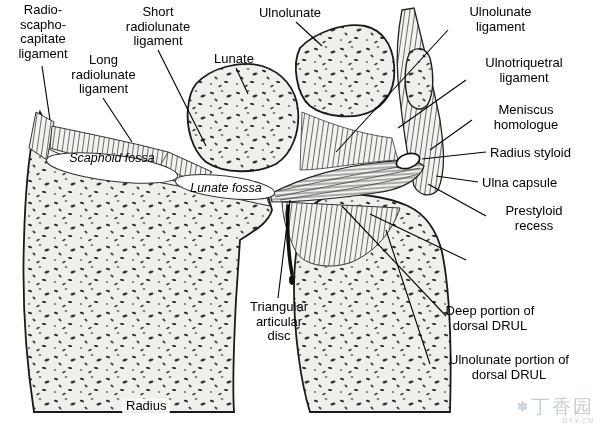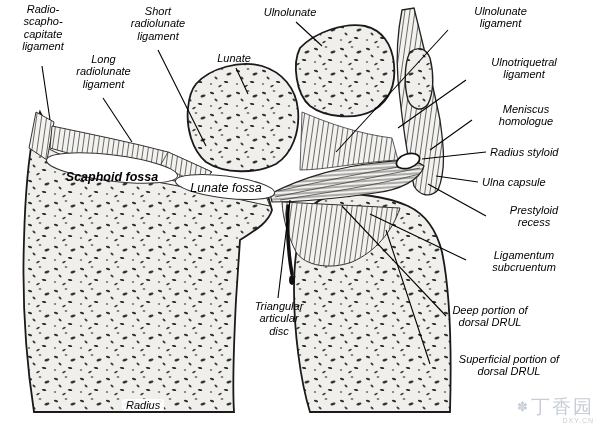--- a/index.html
+++ b/index.html
@@ -2,22 +2,22 @@
 <html><head>
 <meta charset="utf-8">
 <style>
   html,body { margin:0; padding:0; background:#fff; }
   .stage {
     position:relative; width:600px; height:425px; background:#ffffff;
     font-family:"Liberation Sans", sans-serif; overflow:hidden;
   }
   .art { position:absolute; left:0; top:0; }
   .lbl {
-    position:absolute; font-size:11px; line-height:1.12; color:#000;
-    text-align:center; white-space:pre-line;font-style:italic;
+    position:absolute; font-size:13px; line-height:1.12; color:#000;
+    text-align:center; white-space:pre-line;
   }
   .lbl.single { white-space:nowrap; }
   .lbl.fossa {
     font-style:italic; font-size:12.5px; transform:translate(-50%,-50%);
     white-space:nowrap;
   }
   .lbl.bone {
     background:rgba(255,255,255,.92); padding:0 4px; border-radius:3px;
     white-space:nowrap;
   }
@@ -142,31 +142,29 @@
 ligament</div>
   <div class="lbl single" style="left:202px; top:52px; width:64px;">Lunate</div>
   <div class="lbl" style="left:466px; top:56px; width:116px;">Ulnotriquetral
 ligament</div>
   <div class="lbl" style="left:474px; top:103px; width:104px;">Meniscus
 homologue</div>
   <div class="lbl single" style="left:490px; top:146px; width:100px; text-align:left;">Radius styloid</div>
   <div class="lbl single" style="left:482px; top:176px; width:105px; text-align:left;">Ulna capsule</div>
   <div class="lbl" style="left:488px; top:204px; width:92px;">Prestyloid
 recess</div>
-  <div class="lbl" style="left:468px; top:249px; width:112px;">Ligamentum
-subcruentum</div>
   <div class="lbl" style="left:422px; top:304px; width:136px;">Deep portion of
 dorsal DRUL</div>
-  <div class="lbl" style="left:430px; top:353px; width:158px;">Superficial portion of
+  <div class="lbl" style="left:430px; top:353px; width:158px;">Ulnolunate portion of
 dorsal DRUL</div>
   <div class="lbl" style="left:238px; top:300px; width:82px;">Triangular
 articular
 disc</div>
 
-  <div class="lbl fossa" style="left:112px; top:177px;font-weight:bold;">Scaphoid fossa</div>
+  <div class="lbl fossa" style="left:112px; top:158px;">Scaphoid fossa</div>
   <div class="lbl fossa" style="left:226px; top:188px;">Lunate fossa</div>
 
   <div class="lbl bone" style="left:122px; top:399px;">Radius</div>
   <div class="lbl bone" style="left:360px; top:391px;margin-top:40px;">Ulna</div>
 
   <div class="wm">
     <div class="row">
       <span class="logo">✽</span>
       <span class="cn">丁香园</span>
     </div>

